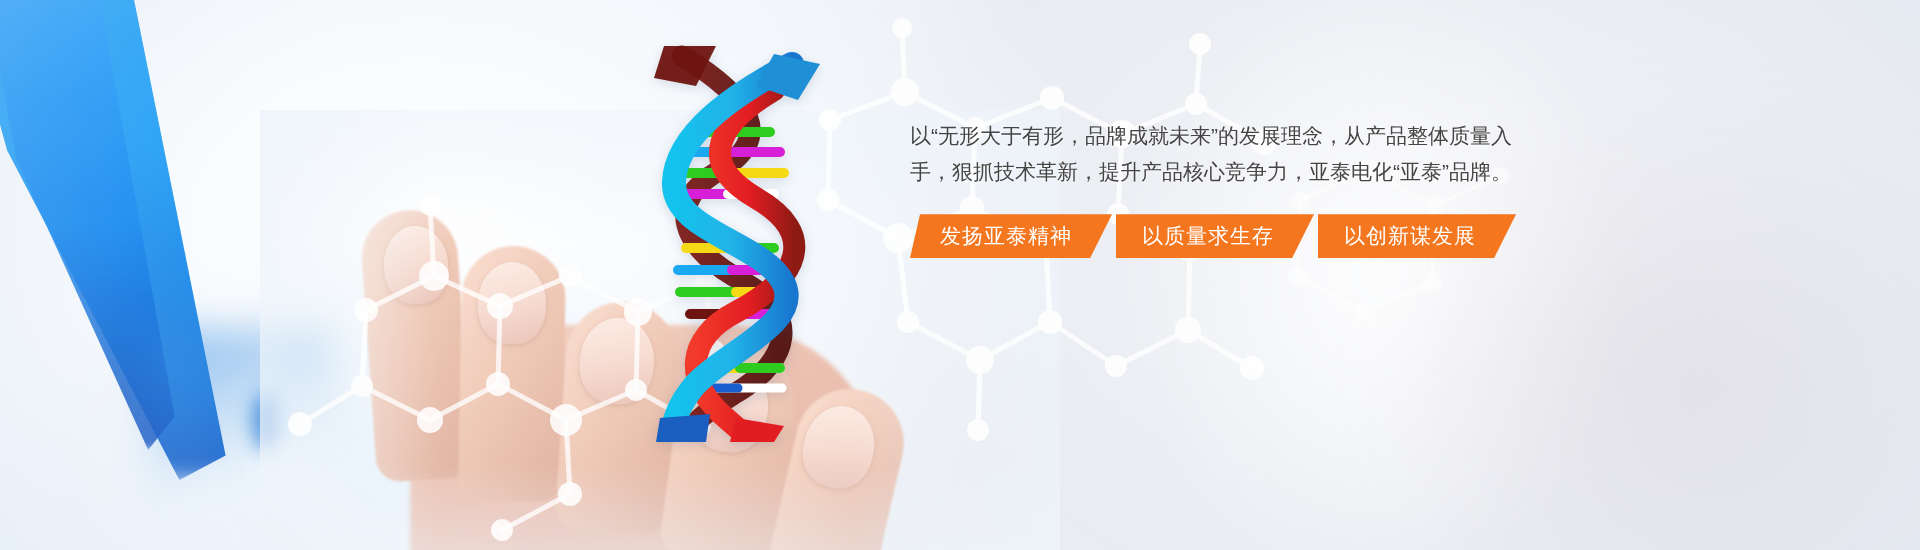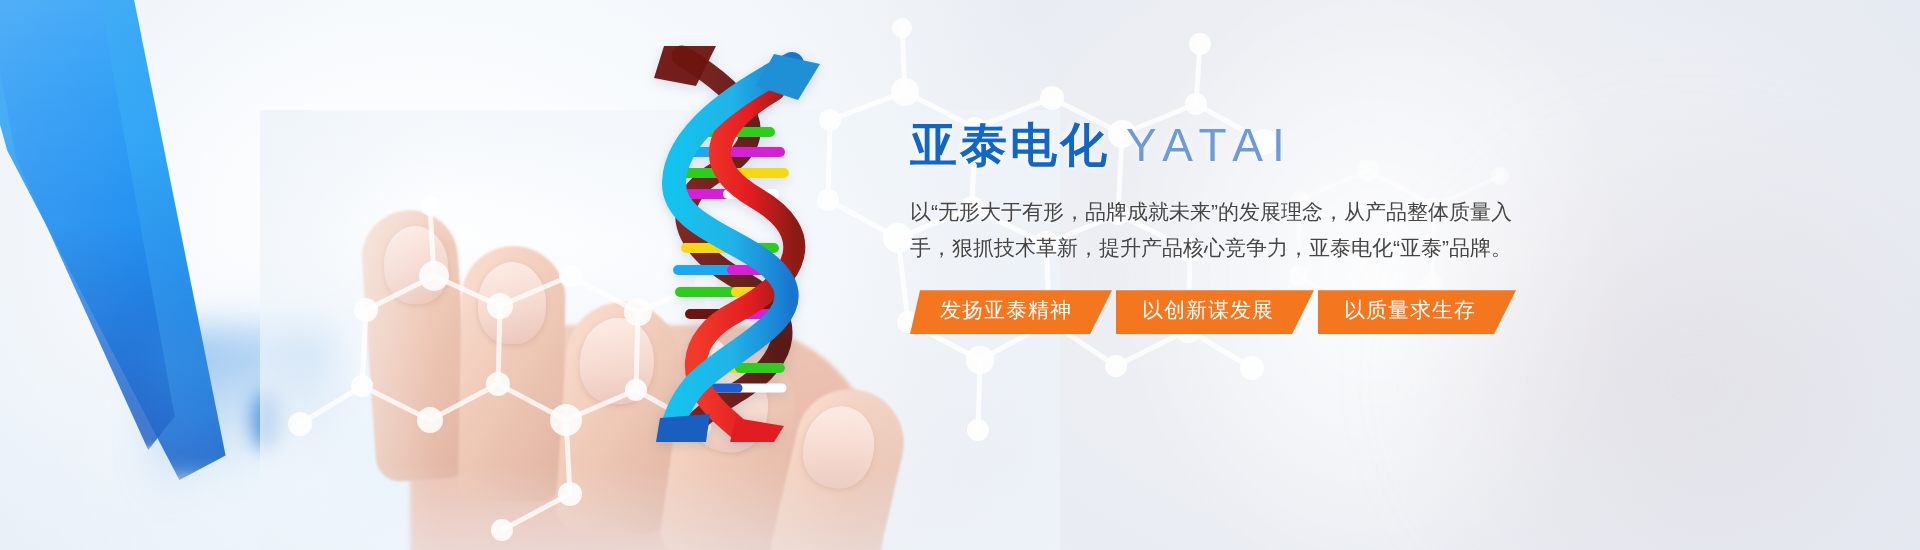--- a/index.html
+++ b/index.html
@@ -180,21 +180,20 @@
     line-height:44px;
     color:#ffffff;
     font-size:21px;
     letter-spacing:1px;
     padding:0 40px 0 26px;
     margin-right:4px;
     background:#f4761f;
     clip-path:polygon(0 0, 100% 0, calc(100% - 22px) 100%, 0 100%);
     white-space:nowrap;
     box-shadow:0 1px 3px rgba(150,80,20,.18);
-    font-family:Liberation Mono, monospace;
   }
   .tag:first-child{
     padding-left:30px;
     clip-path:polygon(10px 0, 100% 0, calc(100% - 22px) 100%, 0 100%);
   }
   .tag:last-child{ margin-right:0; }
 </style>
 </head>
 <body>
 
@@ -382,30 +381,27 @@
       <path d="M150 12 L196 22 L174 58 L132 44 Z" fill="#1f8fd6"></path>
       <path d="M36 376 L86 372 L82 400 L32 400 Z" fill="#1a5fc0"></path>
       <path d="M112 376 L160 384 L150 400 L106 400 Z" fill="#e21d22"></path>
     </svg>
   </div>
 
   <div class="bg-vignette"></div>
 
   <div class="content">
 
-    <h1 class="title">
-      <span class="cn">亚泰电化</span><span class="en">YATAI</span>
-    </h1>
 
     <div class="desc">
       <p>以“无形大于有形，品牌成就未来”的发展理念，从产品整体质量入</p>
       <p>手，狠抓技术革新，提升产品核心竞争力，亚泰电化“亚泰”品牌。</p>
     </div>
 
     <div class="tags">
       <div class="tag">发扬亚泰精神</div>
+      <div class="tag">以质量求生存</div>
       <div class="tag">以创新谋发展</div>
-      <div class="tag">以质量求生存</div>
     </div>
 
   </div>
 
 </div>
 
 </body></html>

